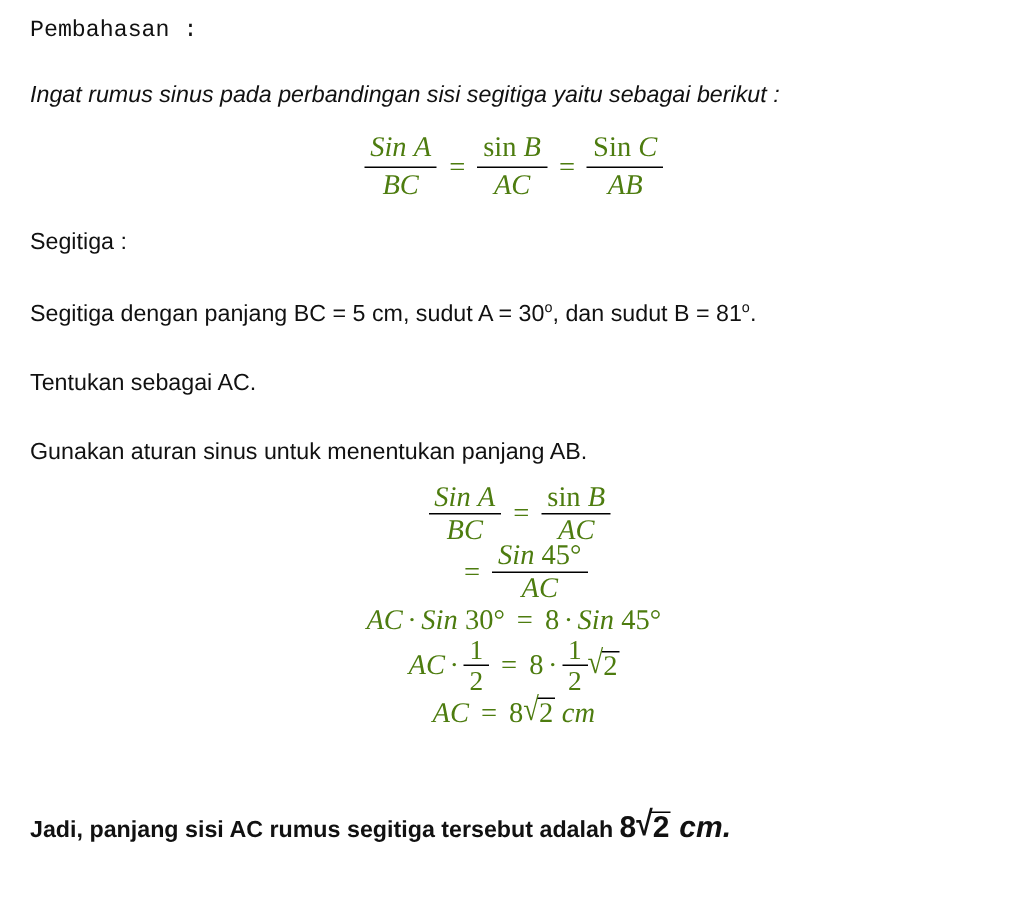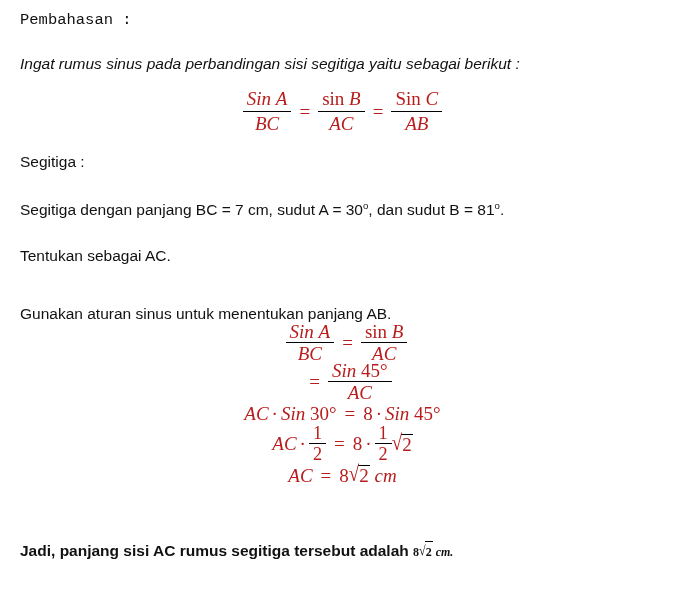--- a/index.html
+++ b/index.html
@@ -32,21 +32,21 @@
   .sup-o {
     font-size: 0.62em;
     vertical-align: 0.62em;
     line-height: 0;
   }
 
   
   .math {
     position: absolute;
     font-family: "Liberation Serif", "DejaVu Serif", serif;
-    color: #b91c1c;
+    color: #4d7c0f;
     white-space: nowrap;
   }
   .mi {            
     font-style: italic;
   }
   .mu {            
     font-style: normal;
   }
   .mn {            
     font-style: normal;
@@ -135,25 +135,25 @@
 </style>
 </head>
 <body>
 
 <div class="para" style="top:10px;font-family:Liberation Mono, monospace;">Pembahasan :</div>
 
 <div class="para" style="top:54px;font-style:italic;">Ingat rumus sinus pada perbandingan sisi segitiga yaitu sebagai berikut :</div>
 
 <div class="para" style="top:152px;">Segitiga :</div>
 
-<div class="para" style="top:200px;"><span>Segitiga dengan panjang BC = 7 cm, sudut A = 30</span><span class="sup-o">o</span><span>, dan sudut B = 81</span><span class="sup-o">o</span><span>.</span></div>
+<div class="para" style="top:200px;"><span>Segitiga dengan panjang BC = 5 cm, sudut A = 30</span><span class="sup-o">o</span><span>, dan sudut B = 81</span><span class="sup-o">o</span><span>.</span></div>
 
 <div class="para" style="top:246px;">Tentukan sebagai AC.</div>
 
-<div class="para" style="top:304px;text-align:right;">Gunakan aturan sinus untuk menentukan panjang AB.</div>
+<div class="para" style="top:292px;text-align:right;">Gunakan aturan sinus untuk menentukan panjang AB.</div>
 
 <div class="math" id="formula-law-of-sines">
   <span class="eqrow" style="display:inline-flex;">
     <span class="frac">
       <span class="num"><span class="mi">Sin</span>&nbsp;<span class="mi">A</span></span>
       <span class="den mi">BC</span>
     </span>
     <span class="eq-sign">=</span>
     <span class="frac">
       <span class="num"><span class="mu">sin</span>&nbsp;<span class="mi">B</span></span>
@@ -217,13 +217,13 @@
   </div>
 
   <div class="line l5">
     <span class="mi">AC</span>
     <span class="eq-sign">=</span>
     <span class="mn">8</span><span class="rad"><span class="radsym">√</span><span class="radicand mn">2</span></span>&nbsp;<span class="mi">cm</span>
   </div>
 
 </div>
 
-<div class="para bold" style="top:541px;"><span>Jadi, panjang sisi AC rumus segitiga tersebut adalah </span><span style="font-family:Liberation Serif, serif;font-size:12px;"><span>8</span><span class="rad"><span class="radsym">√</span><span class="radicand" style="border-top-width:1.6px;">2</span></span>&nbsp;<span style="font-style:italic;">cm.</span></span></div>
+<div class="para bold" style="top:541px;"><span>Jadi, panjang sisi AC rumus segitiga tersebut adalah </span><span style="font-family:Liberation Sans, sans-serif;font-size:20px;"><span>8</span><span class="rad"><span class="radsym">√</span><span class="radicand" style="border-top-width:1.6px;">2</span></span>&nbsp;<span style="font-style:italic;">cm.</span></span></div>
 
 </body></html>

